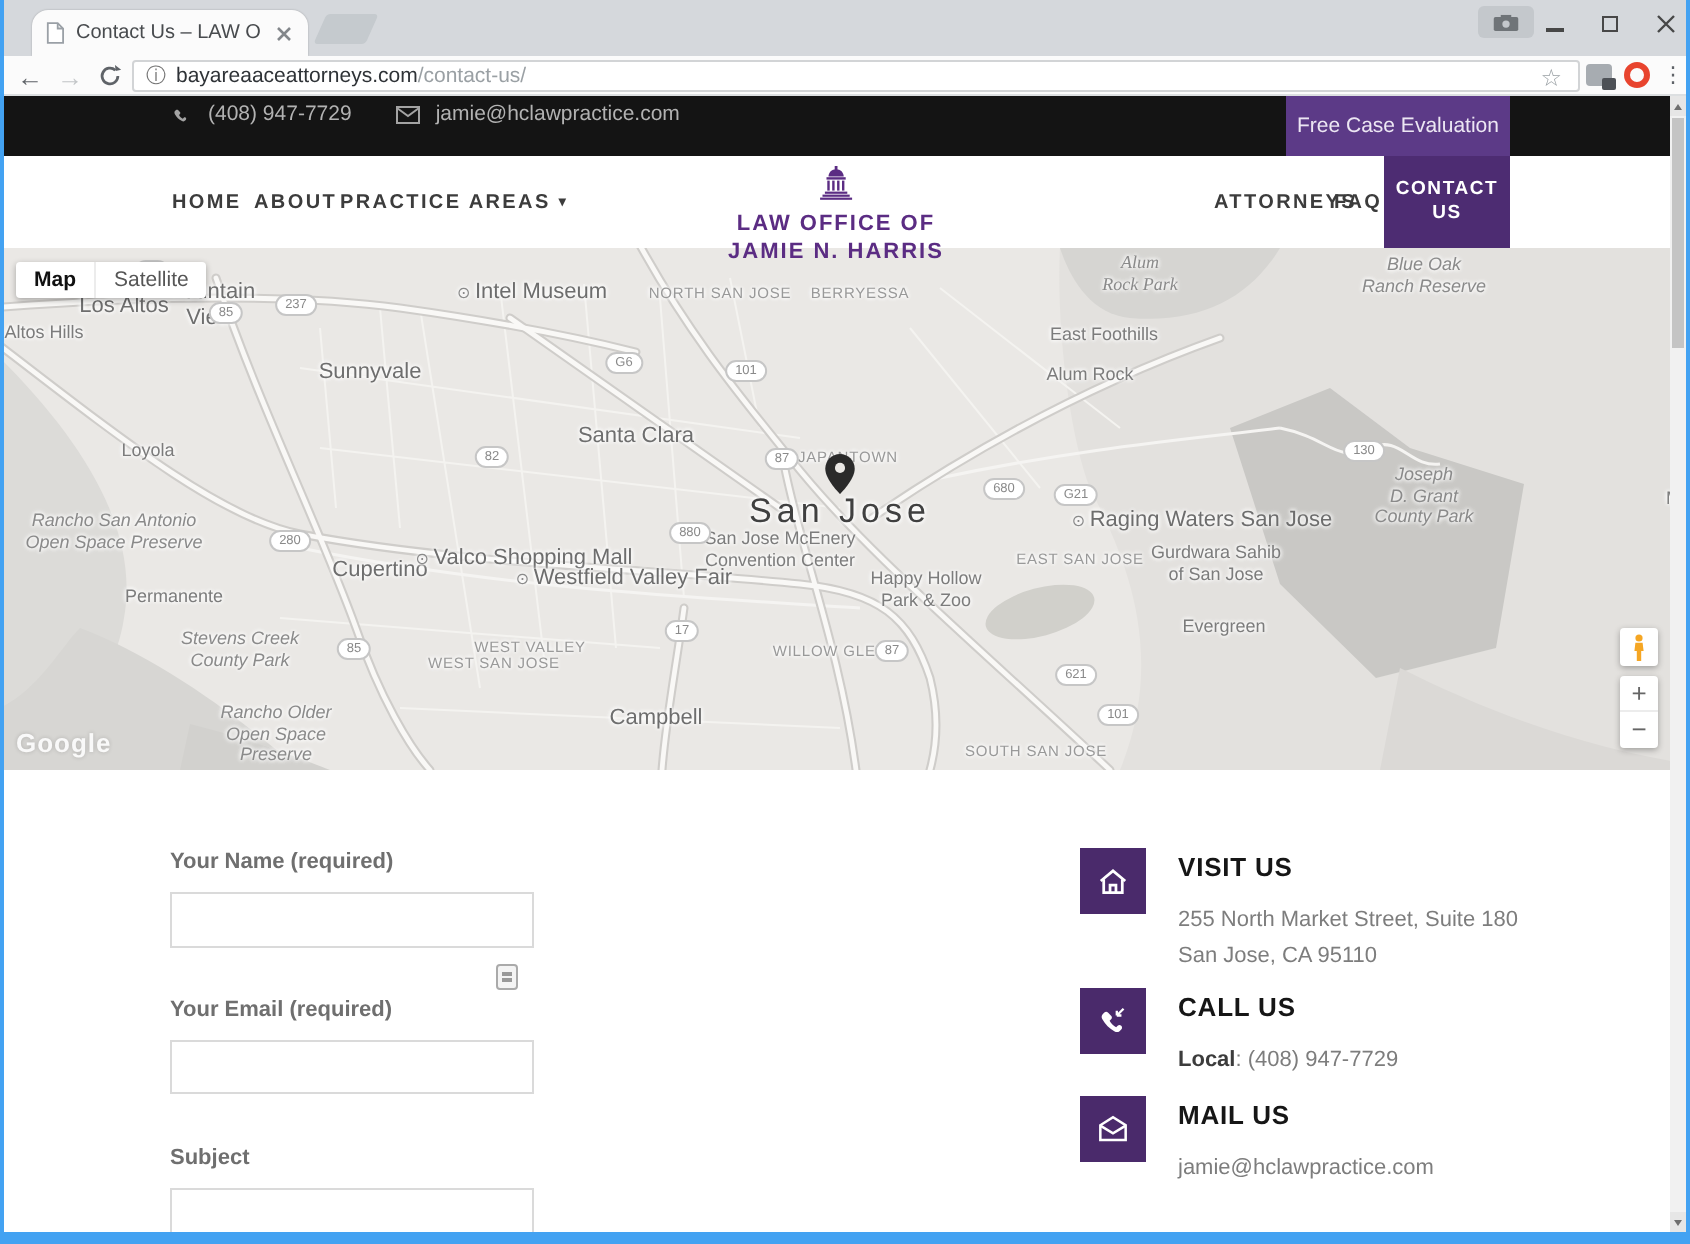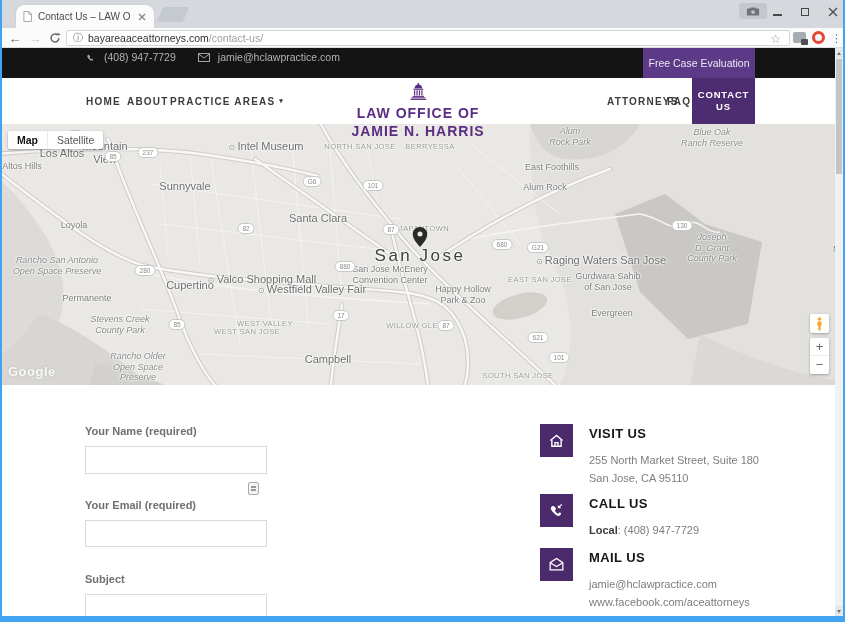--- a/index.html
+++ b/index.html
@@ -58,21 +58,21 @@
   #mainnav { position:absolute; left:0; top:78px; width:845px; height:46px; background:#fff; z-index:20; }
   .navlink { position:absolute; top:0; height:46px; display:flex; align-items:center;
              font-size:10px; font-weight:bold; color:#3c3c3c; letter-spacing:1.2px; }
   #nav-home { left:86px; } #nav-about { left:127px; } #nav-practice { left:170px; gap:4px; }
   #nav-attorneys { left:607px; } #nav-faq { left:667px; }
   .chev { font-size:7px; color:#3c3c3c; }
   #nav-contact { position:absolute; left:692px; top:0; width:63px; height:46px; background:#4d2c72;
                  color:#fff; font-size:9.5px; font-weight:bold; letter-spacing:0.8px;
                  display:flex; align-items:center; justify-content:center; text-align:center; line-height:1.3; }
   #logo { position:absolute; left:418px; top:5px; transform:translateX(-50%); text-align:center; }
-  .logo-line { font-size:14px; font-weight:bold; color:#5b2c83; letter-spacing:1px; line-height:1.3; }
+  .logo-line { font-size:11px; font-weight:bold; color:#5b2c83; letter-spacing:1px; line-height:1.3; }
 
   
   #map { position:absolute; left:0; top:124px; width:845px; height:261px; background:#eae8e5; overflow:hidden; z-index:10; }
   #map-roads { position:absolute; left:0; top:0; z-index:0; }
   #map-labels, #map-shields { position:absolute; left:0; top:0; width:100%; height:100%; z-index:2; }
   .ml { position:absolute; transform:translateX(-50%); text-align:center; white-space:pre-line;
         line-height:1.18; text-shadow:0 0 2px #fff, 0 0 2px #fff, 0 0 3px #fff; }
   .ml.city { font-size:11px; color:#6e6e6e; }
   .ml.city-sm { font-size:9px; color:#7c7c7c; }
   .ml.big { font-size:17px; color:#404040; letter-spacing:2.5px; }
@@ -289,21 +289,21 @@
         <div class="ml area" style="left: 424px; top: 101px;">JAPANTOWN</div>
         <div class="ml big" style="left: 420px; top: 122px;">San Jose</div>
         <div class="ml city-sm" style="left: 390px; top: 140px;">San Jose McEnery
 Convention Center</div>
         <div class="ml city-sm" style="left: 463px; top: 160px;">Happy Hollow
 Park &amp; Zoo</div>
         <div class="ml area" style="left: 540px; top: 152px;">EAST SAN JOSE</div>
         <div class="ml poi" style="left: 601px; top: 130px;">Raging Waters San Jose</div>
         <div class="ml city-sm" style="left: 608px; top: 147px;">Gurdwara Sahib
 of San Jose</div>
-        <div class="ml park" style="left: 570px; top: 2px;">Alum
+        <div class="ml park" style="left: 570px; top: 2px; font-family: Liberation Serif, serif;">Alum
 Rock Park</div>
         <div class="ml park" style="left: 712px; top: 3px;">Blue Oak
 Ranch Reserve</div>
         <div class="ml city-sm" style="left: 552px; top: 38px;">East Foothills</div>
         <div class="ml city-sm" style="left: 545px; top: 58px;">Alum Rock</div>
         <div class="ml park" style="left: 712px; top: 108px;">Joseph
 D. Grant
 County Park</div>
         <div class="ml city-sm" style="left: 838px; top: 120px;">Mt</div>
         <div class="ml park" style="left: 57px; top: 131px;">Rancho San Antonio
@@ -420,21 +420,20 @@
     <div class="info-row" id="row-mail">
       <div class="info-icon">
         <svg width="19" height="19" viewBox="0 0 18 18" fill="none" stroke="#fff" stroke-width="1.2">
           <path d="M3,7.2 L9,3.4 L15,7.2 L15,14.2 L3,14.2 Z"></path>
           <path d="M3,7.4 L9,11 L15,7.4"></path>
         </svg>
       </div>
       <div>
         <div class="info-title">MAIL US</div>
         <div class="info-line">jamie@hclawpractice.com</div>
-        <div class="info-line">www.facebook.com/aceattorneys</div>
       </div>
     </div>
   </div>
 
   <div id="scrollbar">
     <div class="sb-arrow" id="sb-up"></div>
     <div id="sb-thumb"></div>
     <div class="sb-arrow" id="sb-down"></div>
   </div>
 

